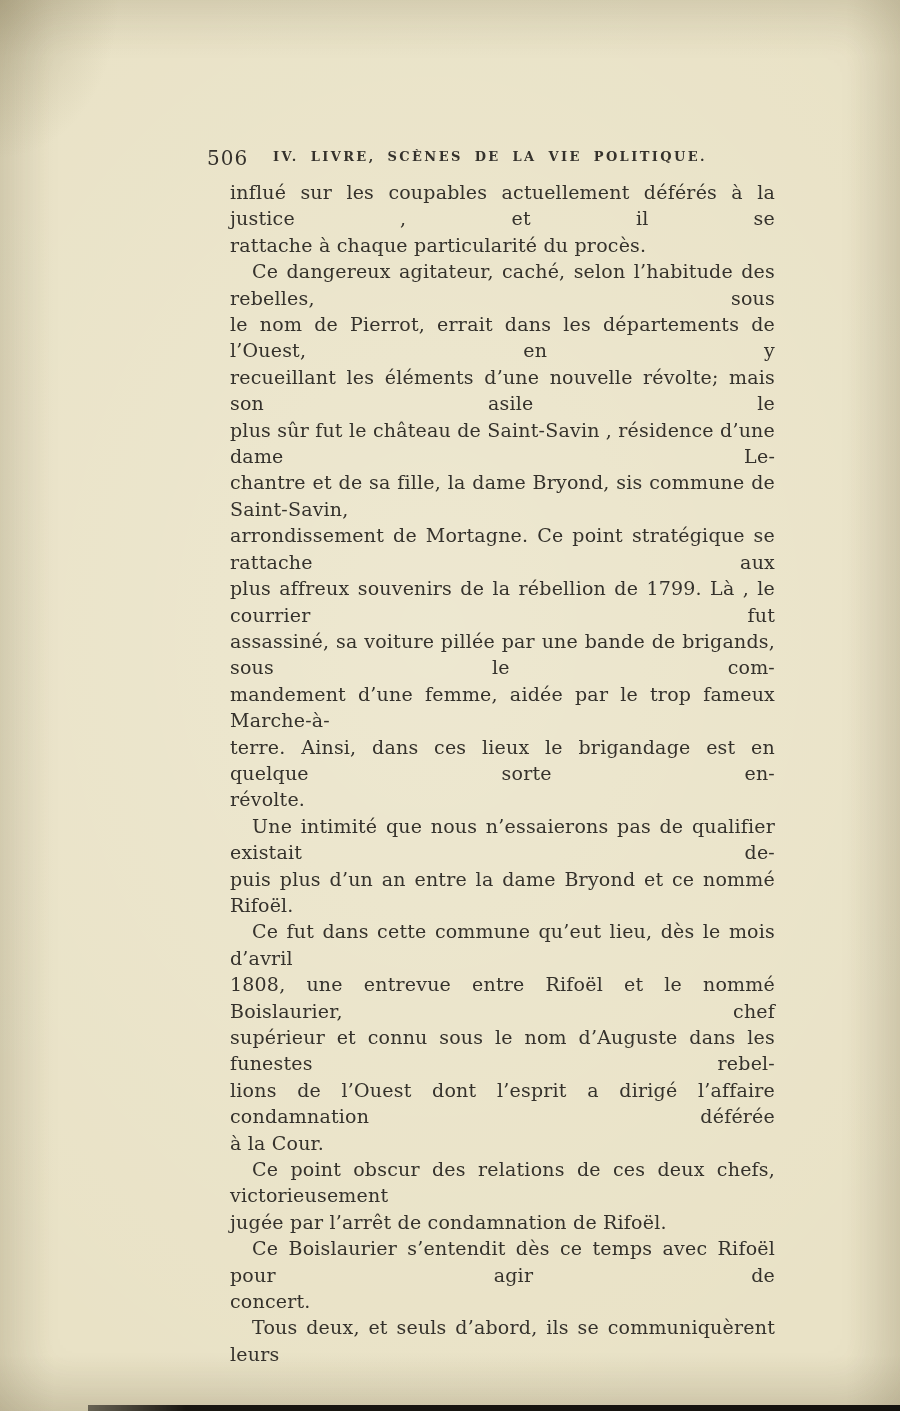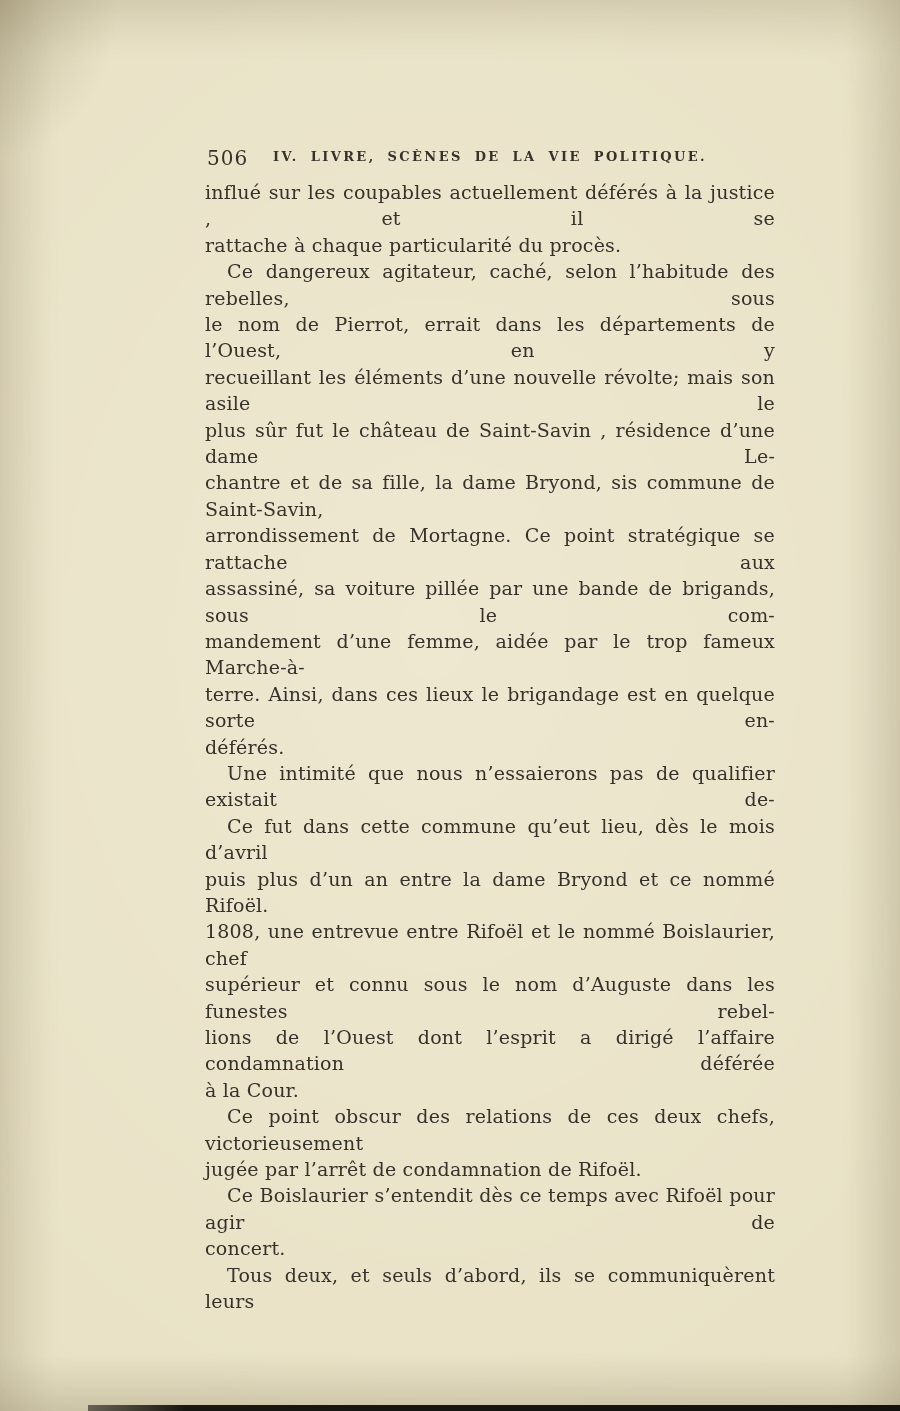--- a/index.html
+++ b/index.html
@@ -52,20 +52,21 @@
   }
   .body-text {
     font-size: 19px;
     line-height: 26.4px;
     letter-spacing: 0.2px;
   }
   .line {
     text-align: justify;
     text-align-last: justify;
     white-space: normal;
+    margin-left: 25px;
   }
   .line.last {
     text-align-last: left;
   }
   .line.indent {
     text-indent: 22px;
   }
   .bottom-edge {
     position: absolute;
     left: 88px;
@@ -99,27 +100,28 @@
 
     <div class="body-text" id="text-body">
         <div class="line">influé sur les coupables actuellement déférés à la justice , et il se</div>
         <div class="line last">rattache à chaque particularité du procès.</div>
         <div class="line indent">Ce dangereux agitateur, caché, selon l’habitude des rebelles, sous</div>
         <div class="line">le nom de Pierrot, errait dans les départements de l’Ouest, en y</div>
         <div class="line">recueillant les éléments d’une nouvelle révolte; mais son asile le</div>
         <div class="line">plus sûr fut le château de Saint-Savin , résidence d’une dame Le-</div>
         <div class="line">chantre et de sa fille, la dame Bryond, sis commune de Saint-Savin,</div>
         <div class="line">arrondissement de Mortagne. Ce point stratégique se rattache aux</div>
+        <div class="line">plus affreux souvenirs de la rébellion de 1799. Là , le courrier fut</div>
         <div class="line">assassiné, sa voiture pillée par une bande de brigands, sous le com-</div>
         <div class="line">mandement d’une femme, aidée par le trop fameux Marche-à-</div>
         <div class="line">terre. Ainsi, dans ces lieux le brigandage est en quelque sorte en-</div>
-        <div class="line last">déférés.</div>
+        <div class="line last">révolte.</div>
         <div class="line indent">Une intimité que nous n’essaierons pas de qualifier existait de-</div>
+        <div class="line last">puis plus d’un an entre la dame Bryond et ce nommé Rifoël.</div>
         <div class="line indent">Ce fut dans cette commune qu’eut lieu, dès le mois d’avril</div>
-        <div class="line last">puis plus d’un an entre la dame Bryond et ce nommé Rifoël.</div>
         <div class="line">1808, une entrevue entre Rifoël et le nommé Boislaurier, chef</div>
         <div class="line">supérieur et connu sous le nom d’Auguste dans les funestes rebel-</div>
         <div class="line">lions de l’Ouest dont l’esprit a dirigé l’affaire condamnation déférée</div>
         <div class="line last">à la Cour.</div>
         <div class="line indent">Ce point obscur des relations de ces deux chefs, victorieusement</div>
         <div class="line last">jugée par l’arrêt de condamnation de Rifoël.</div>
         <div class="line indent">Ce Boislaurier s’entendit dès ce temps avec Rifoël pour agir de</div>
         <div class="line last">concert.</div>
         <div class="line indent">Tous deux, et seuls d’abord, ils se communiquèrent leurs</div>
       </div>

